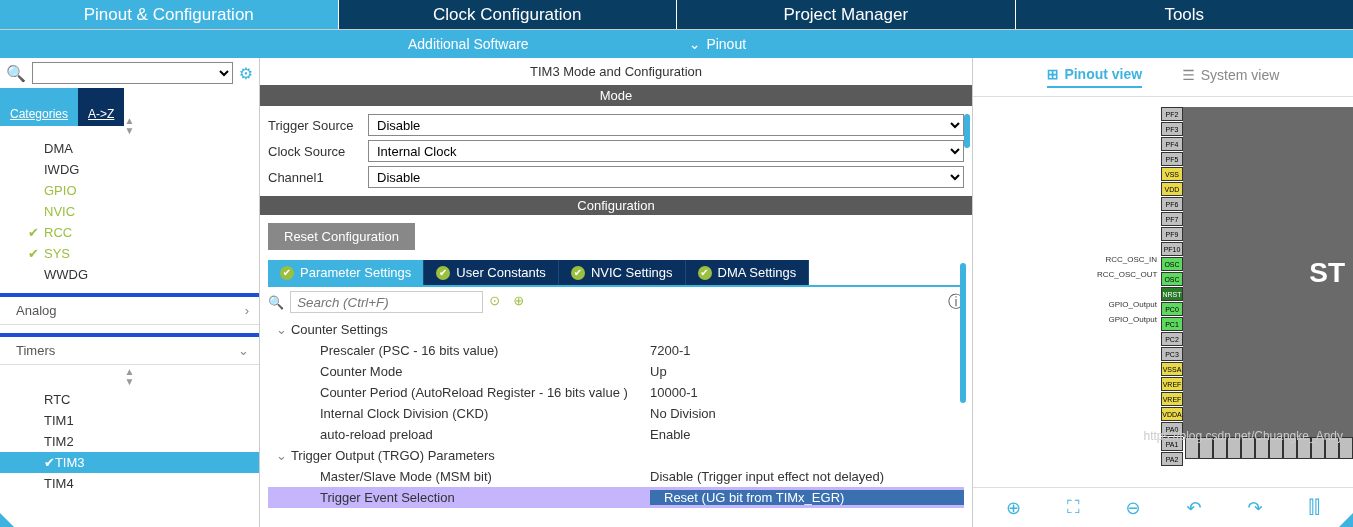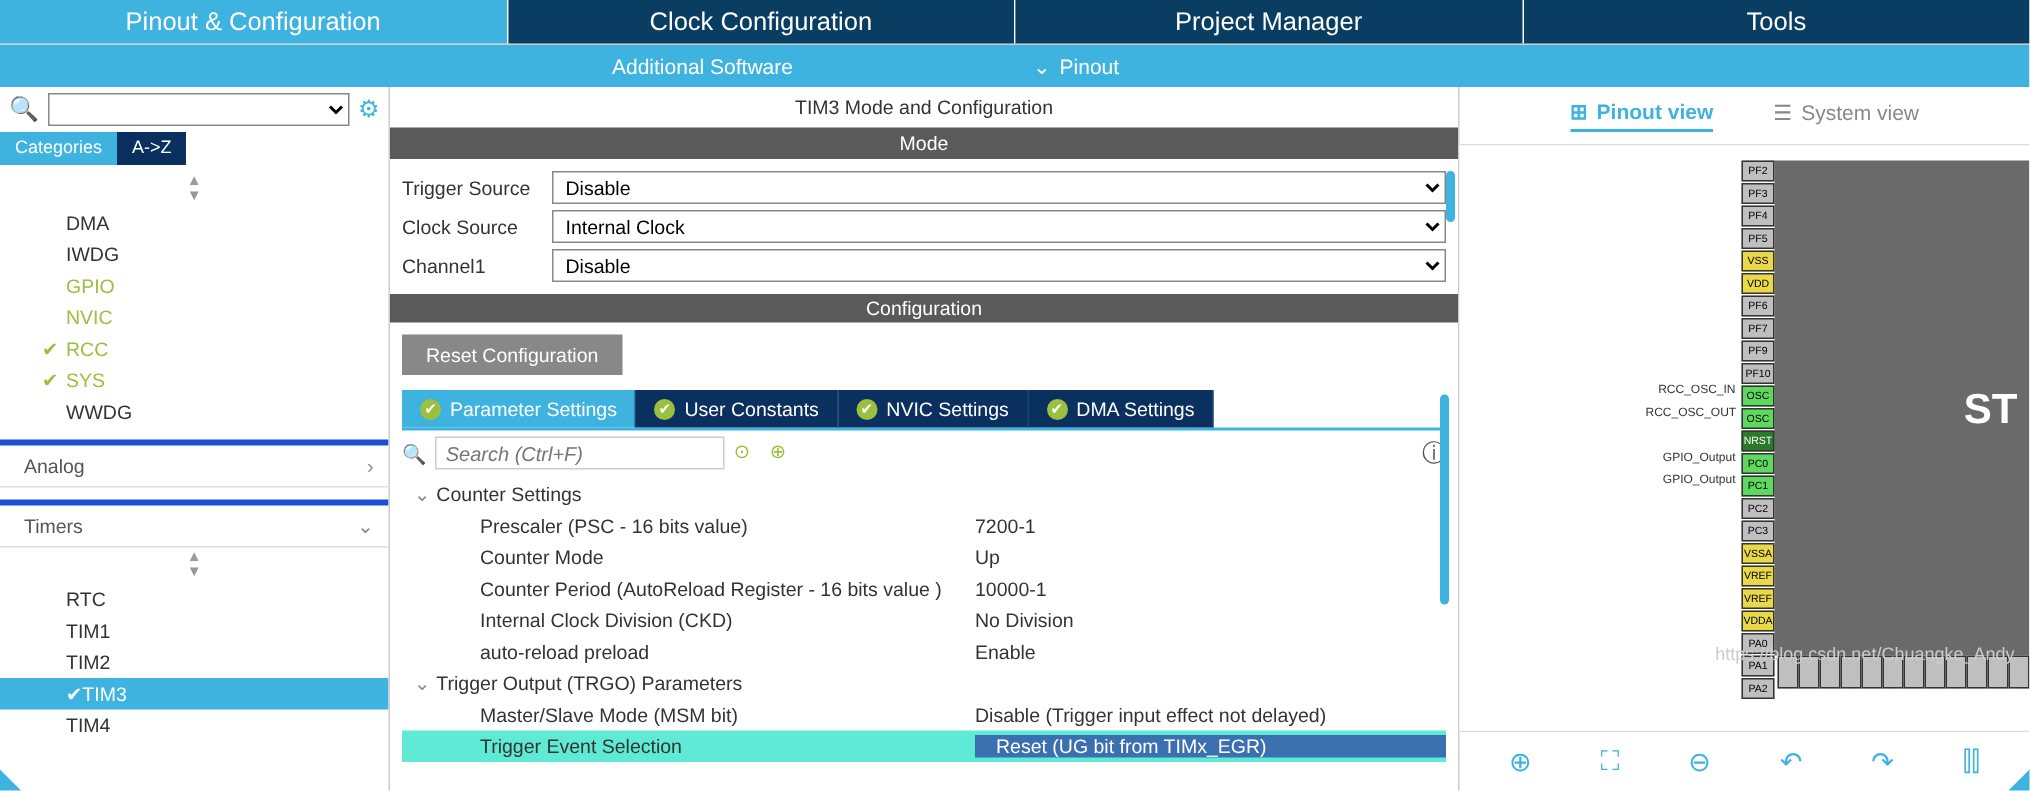--- a/index.html
+++ b/index.html
@@ -24,21 +24,21 @@
 .center-panel { flex: 1; border-right: 1px solid #ccc; display:flex; flex-direction:column; overflow:hidden;}
 .right-panel { width: 380px; display:flex; flex-direction:column; }
 
 
 .search-row { display:flex; align-items:center; padding:4px 6px; gap:6px; }
 .search-icon { color:#3fb3e0; font-size:16px; }
 .search-select { flex:1; height:22px; border:1px solid #888; background:#fff; }
 .gear-icon { color:#3fb3e0; font-size:16px; cursor:pointer; }
 
 .cat-tabs { display:flex; height:22px; }
-.cat-tab { padding:3px 10px; font-size:12px; }
+.cat-tab { padding:19px 10px; font-size:12px;text-decoration:underline; }
 .cat-tab.cat { background:#3fb3e0; color:#fff; }
 .cat-tab.az { background:#0a3060; color:#fff; }
 
 .tree { flex:1; overflow:auto; padding:4px 0; }
 .tree-updown { text-align:center; color:#999; font-size:10px; line-height:10px; padding:2px 0; }
 .tree-item { padding:3px 10px 3px 44px; cursor:pointer; color:#333; position:relative; font-size:13px; }
 .tree-item.green { color:#9bbf3e; }
 .tree-item.green .check { position:absolute; left:28px; color:#9bbf3e; }
 .tree-item.selected { background:#3fb3e0; color:#fff; }
 .tree-section { padding:6px 10px 6px 16px; border-top:4px solid #1d4ed8; border-bottom:1px solid #ddd; color:#555; display:flex; justify-content:space-between; align-items:center; cursor:pointer; margin-top:8px; }
@@ -63,21 +63,21 @@
 .search-input2 { flex:0 0 180px; border:1px solid #ccc; padding:2px 6px; font-style:italic; color:#999; height:22px; }
 .search-row2 .ico { width:18px; height:18px; color:#9bbf3e; }
 .info-ico { margin-left:auto; font-size:16px; color:#555; }
 
 .param-section { margin-top:2px; }
 .param-section-title { font-size:13px; padding:3px 0 3px 8px; color:#333; }
 .param-section-title .chev { color:#888; margin-right:4px; display:inline-block; transform:rotate(0); }
 .param-row { display:flex; padding:3px 0 3px 52px; font-size:13px; color:#333; }
 .param-row .pname { flex:0 0 330px; }
 .param-row .pval { flex:1; }
-.param-row.selected { background:#5eead4; }
+.param-row.selected { background:#c4b5fd; }
 .param-row.selected .pval { background:#3a6fb0; color:#fff; padding:0 14px; }
 
 .config-scroll-thumb { position:absolute; right:6px; top:48px; width:6px; height:140px; background:#3fb3e0; border-radius:3px; }
 
 
 .view-tabs { display:flex; justify-content:center; gap:40px; padding:8px 0; border-bottom:1px solid #ddd; }
 .view-tab { display:flex; align-items:center; gap:6px; font-size:14px; color:#888; cursor:pointer; padding-bottom:4px; }
 .view-tab.active { color:#3fb3e0; font-weight:bold; border-bottom:2px solid #3fb3e0; }
 .view-tab .vicon { font-size:14px; }
 

